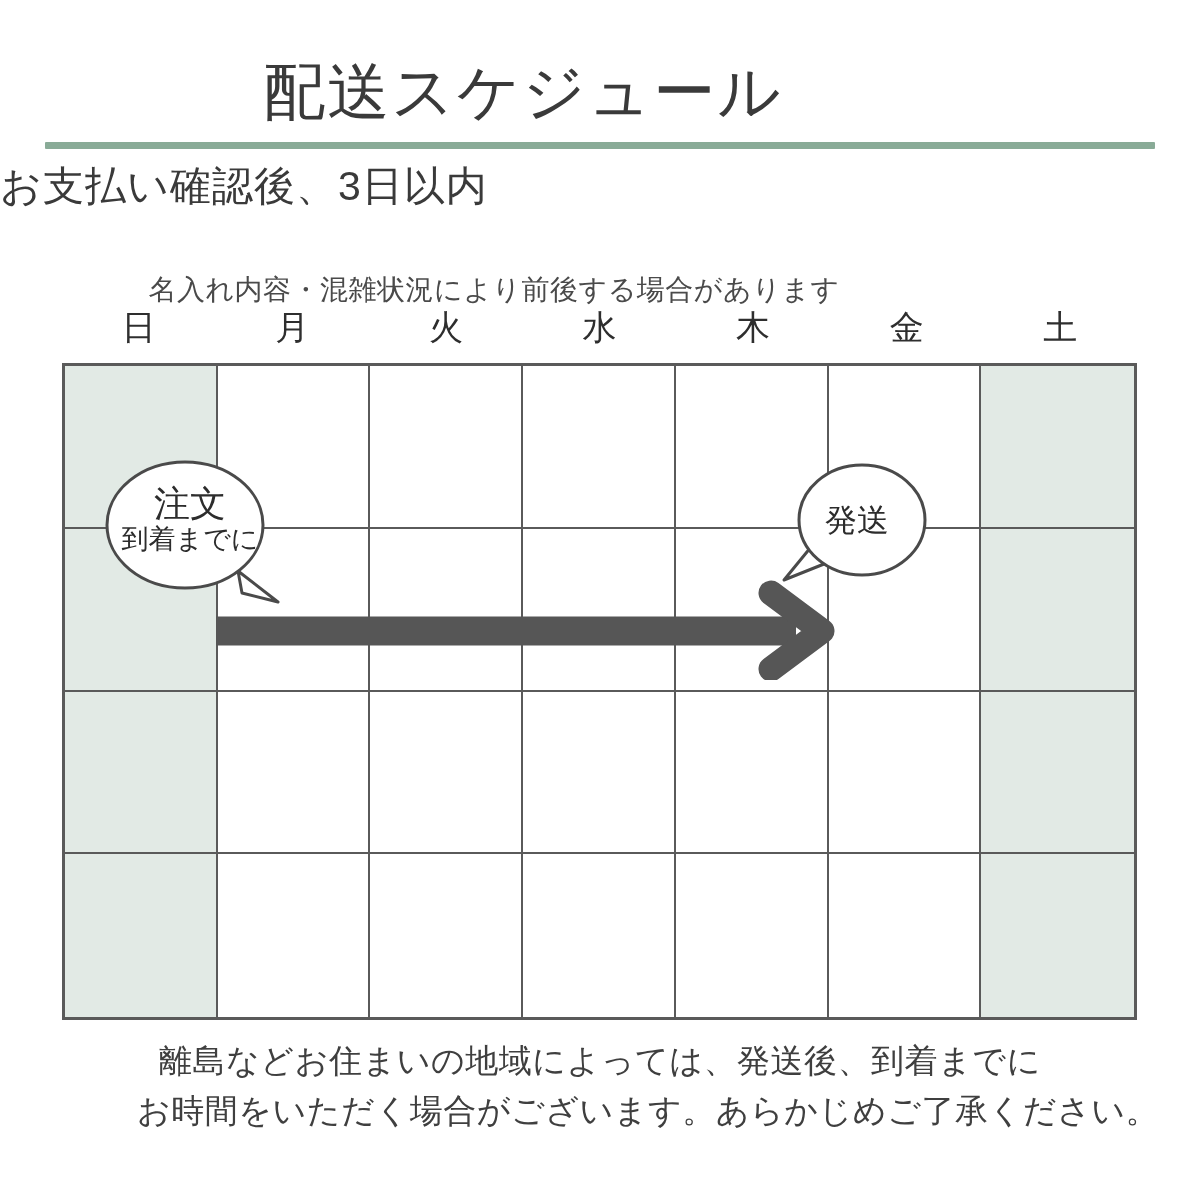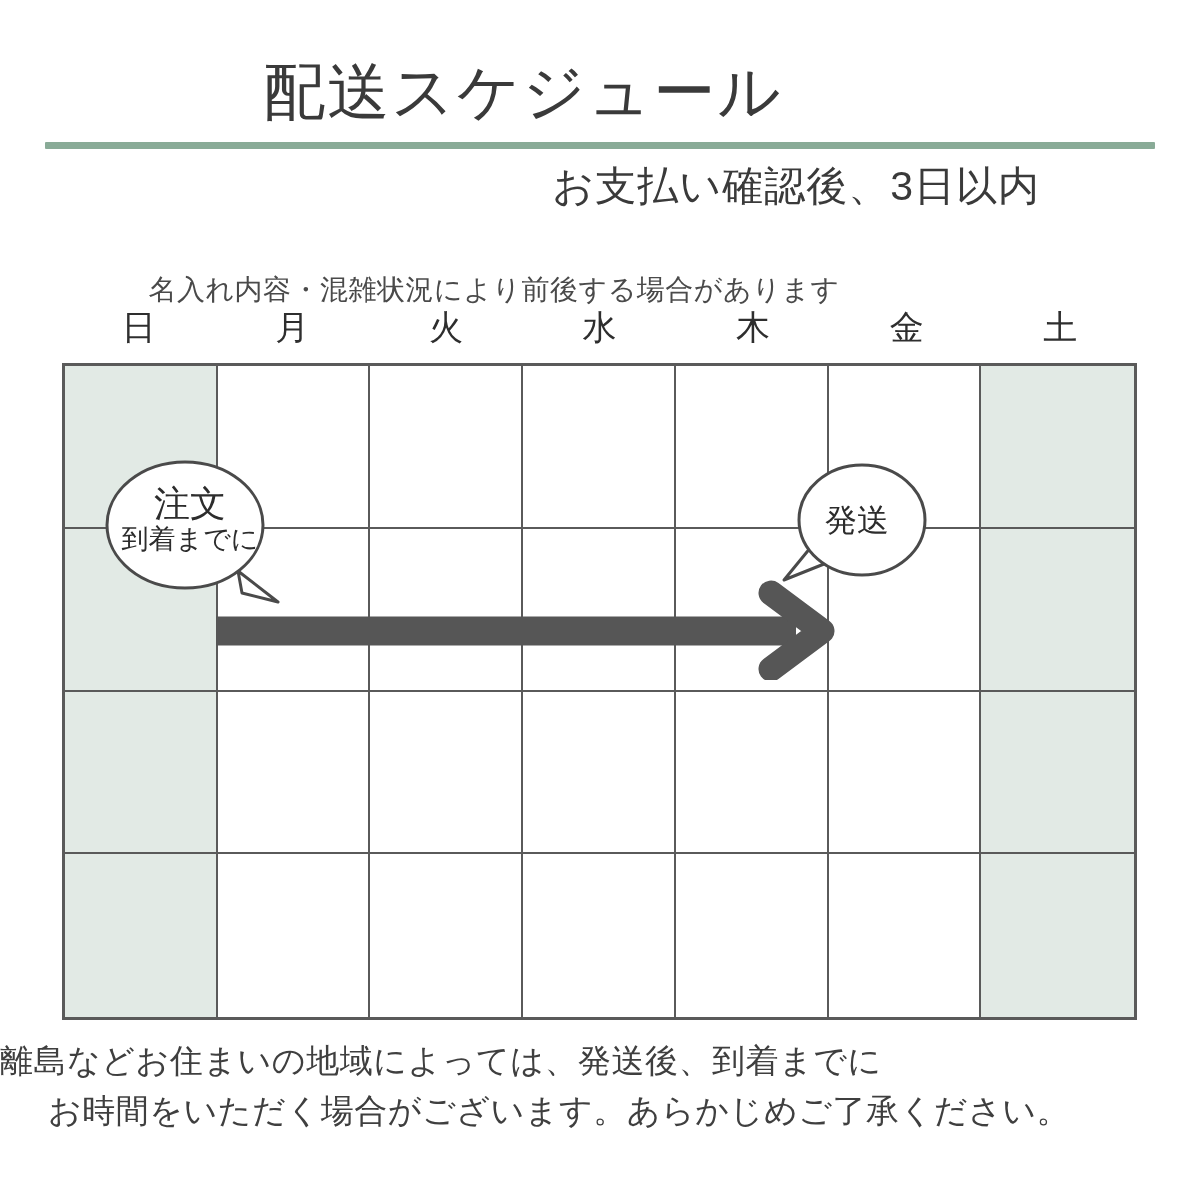--- a/index.html
+++ b/index.html
@@ -42,21 +42,21 @@
     height: 7px;
     background: #89ab97;
     border-radius: 1px;
   }
 
   
   .subtitle {
     position: absolute;
     left: 0;
     width: 1040px;
-    text-align: right;
+    text-align: left;
     color: #3a3a3a;
     font-size: 41px;
     line-height: 56px;
     letter-spacing: 1px;
     white-space: nowrap;
   }
   .subtitle.l1 { top: 158px; }
   .subtitle.l2 { top: 212px; }
   .note {
     position: absolute;
@@ -146,20 +146,21 @@
   .bubble-right-l1 {
     left: 795px; top: 503px; width: 124px;
     font-size: 32px; line-height: 34px;
   }
 
   
   .footer {
     position: absolute;
     left: 0;
     width: 1200px;
+    text-align: center;
     color: #3f3f3f;
     font-size: 33px;
     line-height: 46px;
     letter-spacing: 0.5px;
     white-space: nowrap;
   }
   .footer.f1 { top: 1038px; }
   .footer.f2 { top: 1088px; padding-left: 48px; }
 </style>
 </head>

